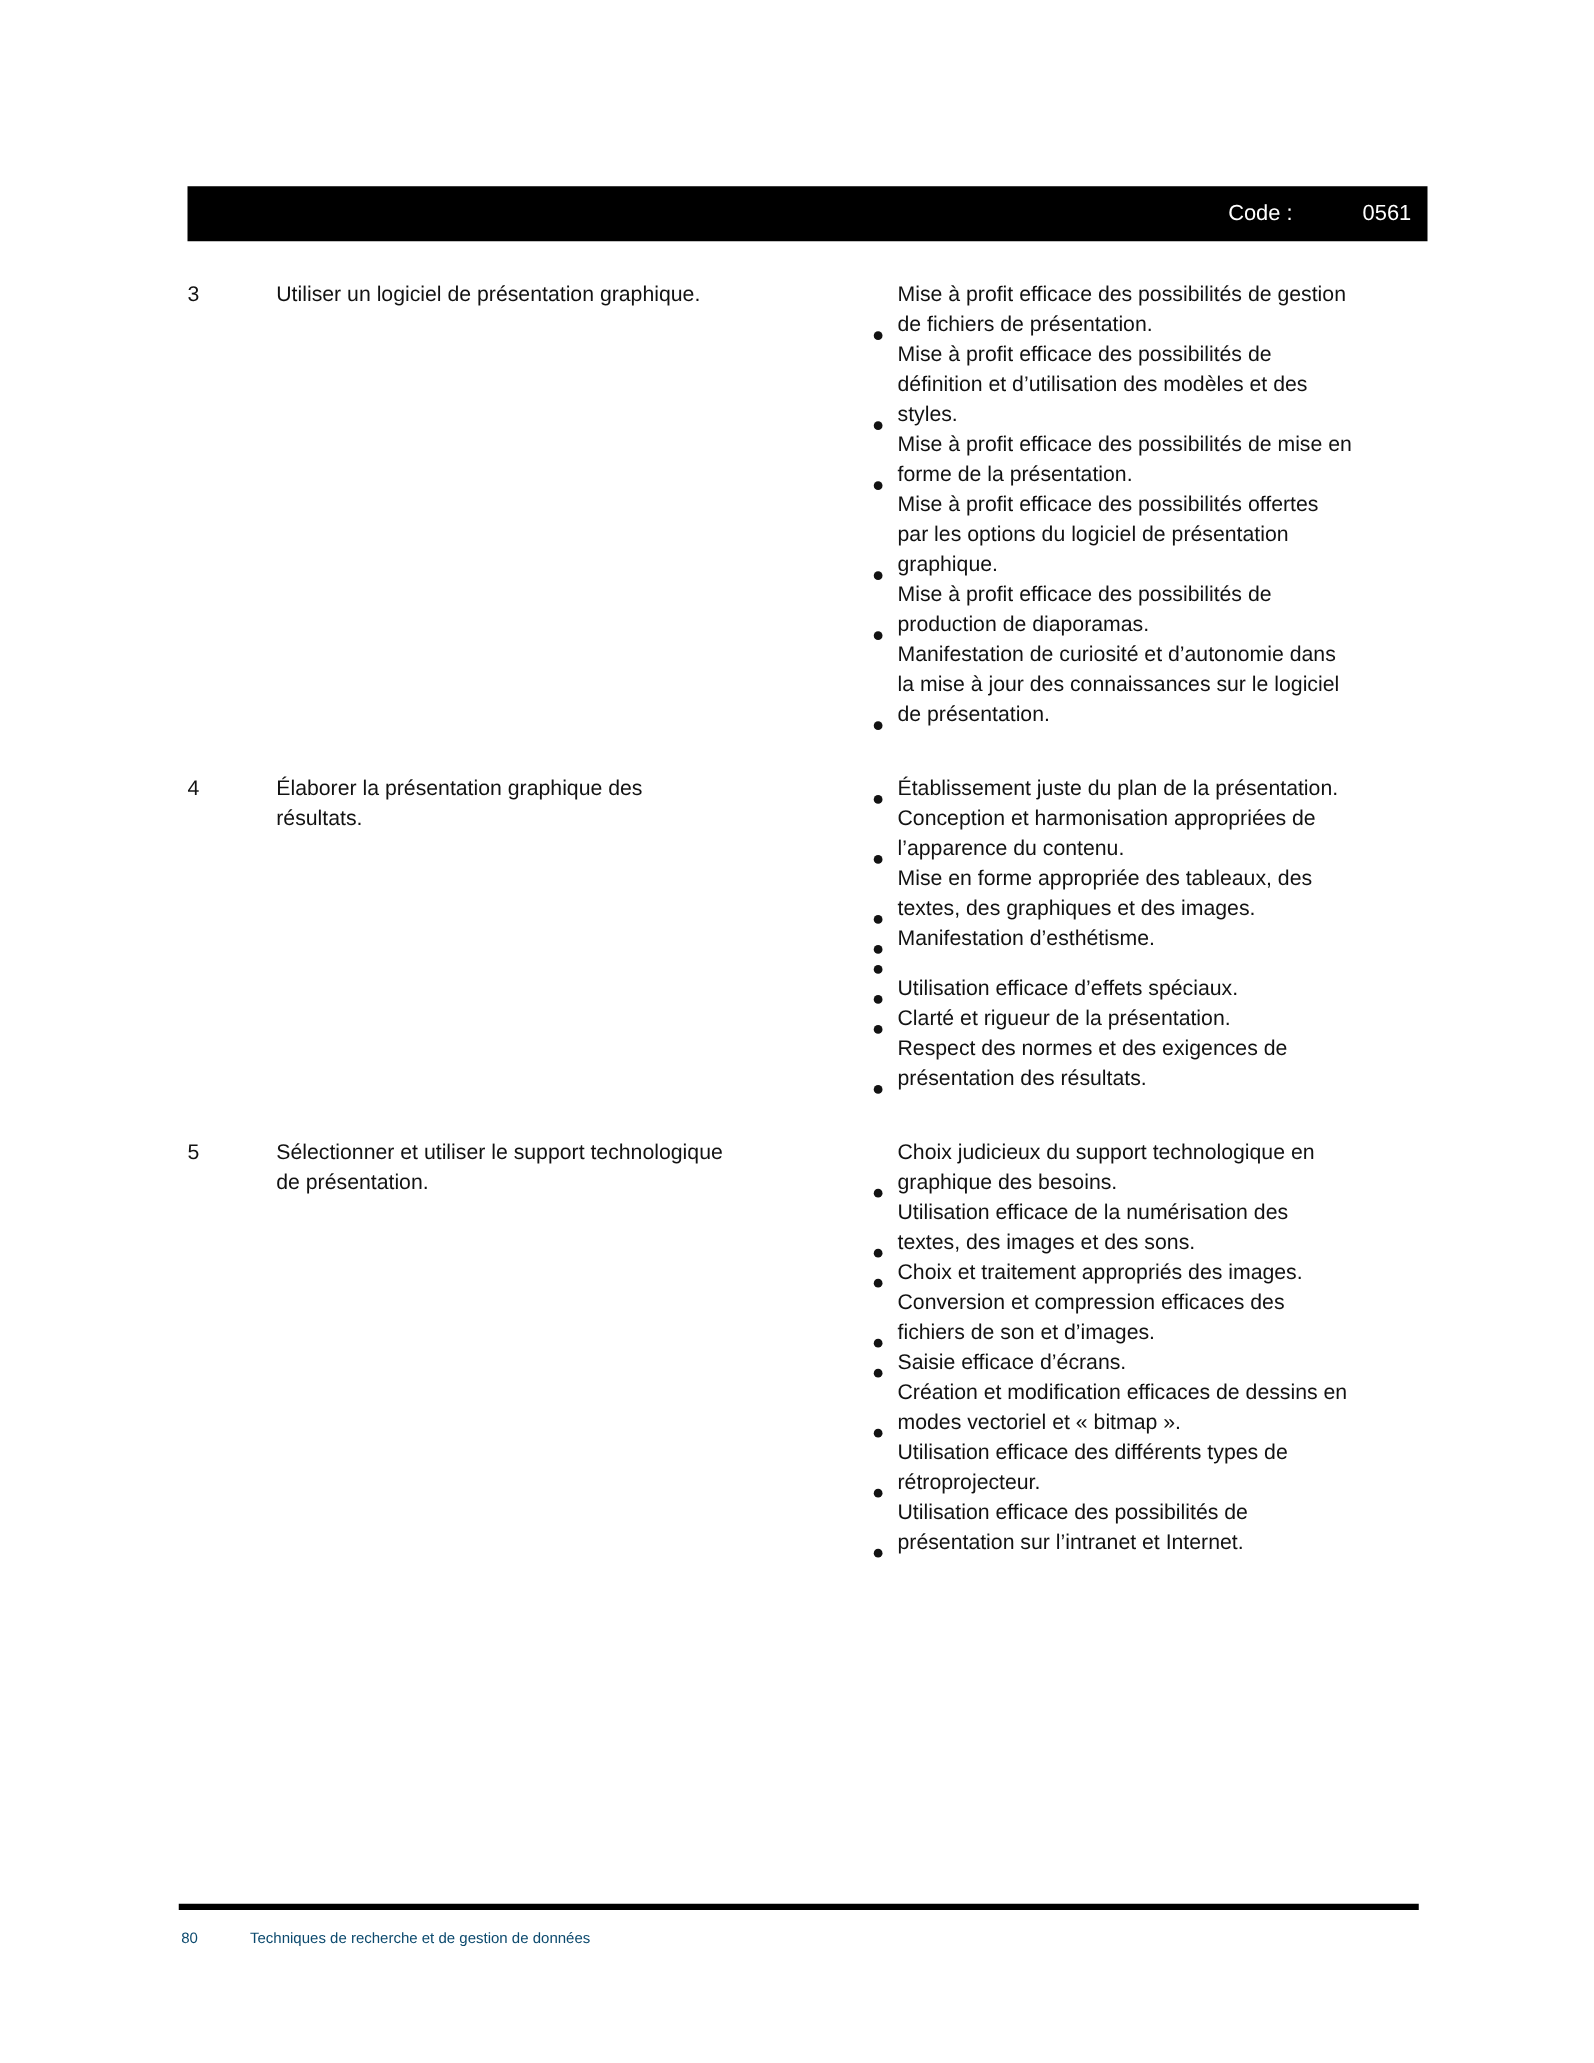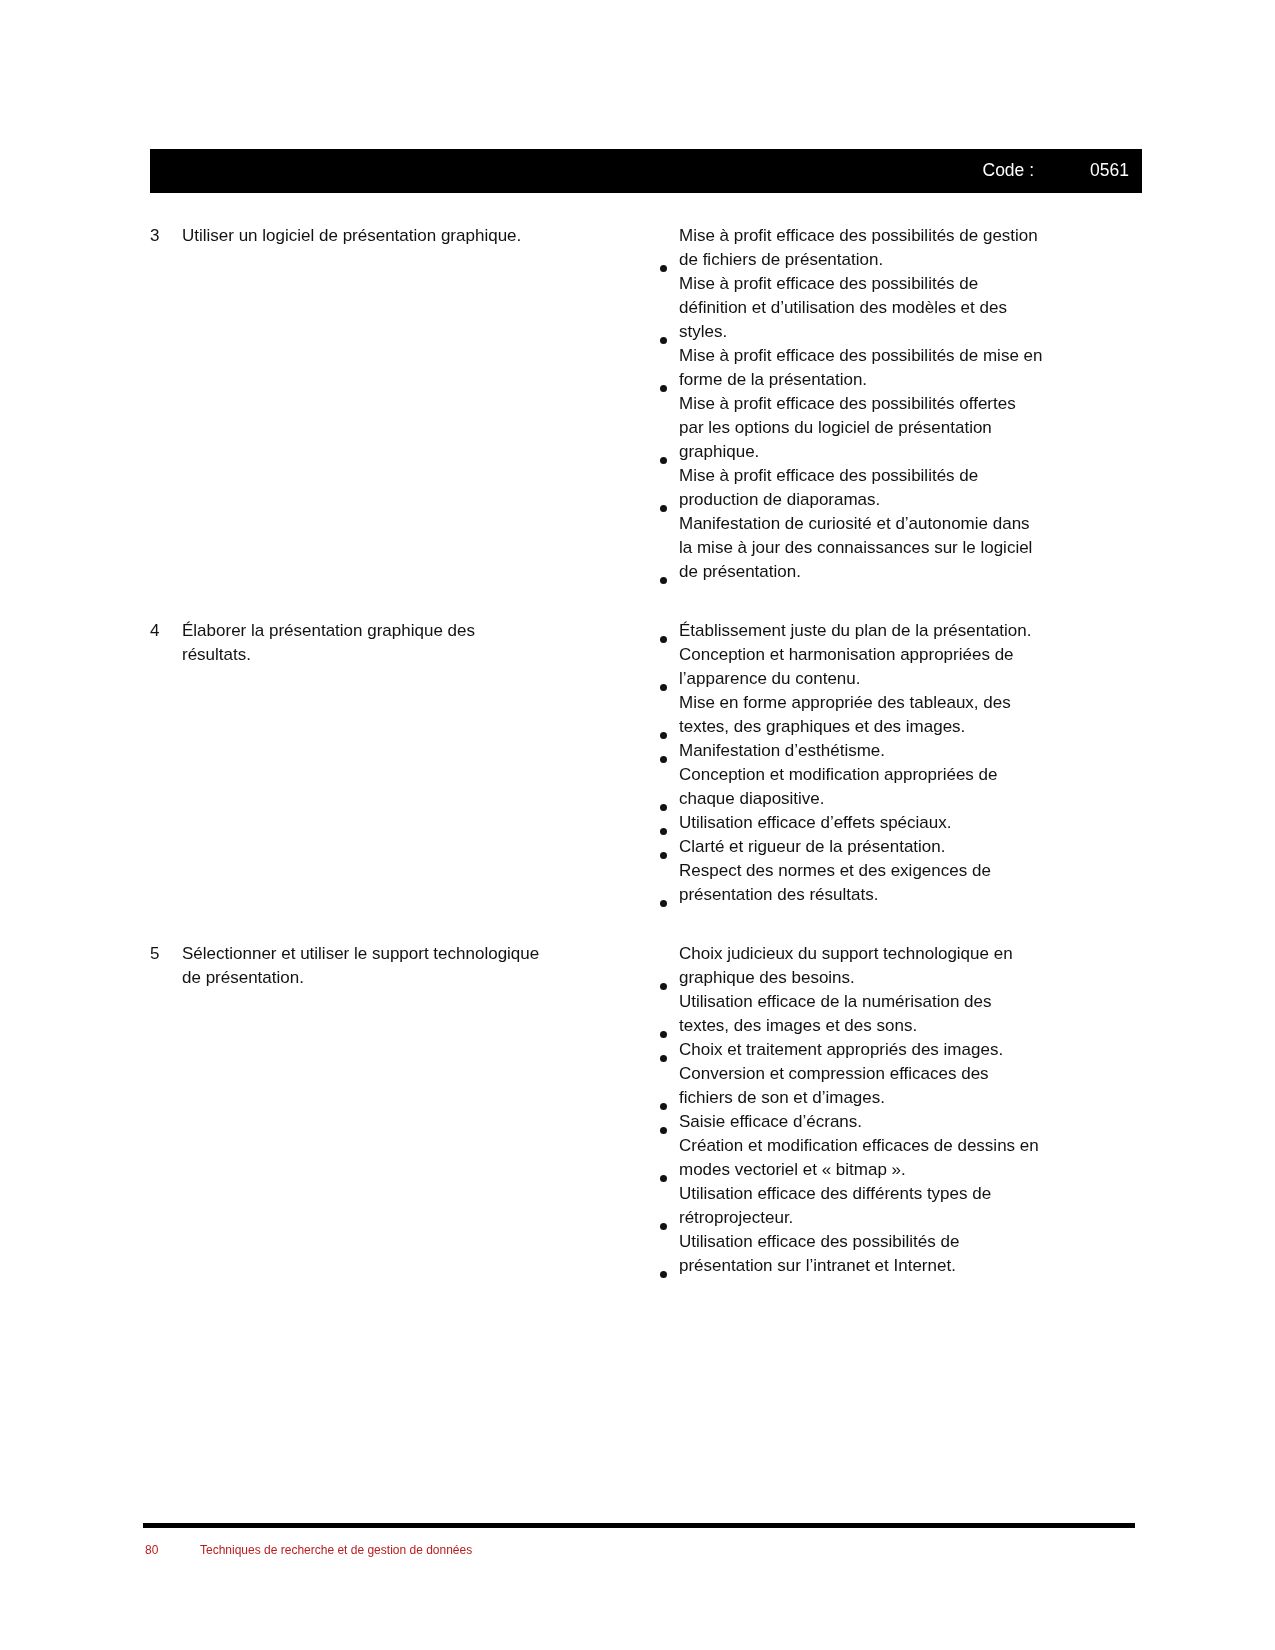--- a/index.html
+++ b/index.html
@@ -42,20 +42,21 @@
   }
   .section-row { display: flex; align-items: flex-start; }
   .section-row + .section-row { margin-top: 35px; }
   .sec-num {
     flex: 0 0 32px;
     white-space: pre-line;
   }
   .sec-statement {
     flex: 0 0 430px;
     white-space: pre-line;
+    margin-left: 39px;
   }
   .sec-bullets {
     margin-left: 48px;
     width: 482px;
   }
   .bullet-item { display: flex; align-items: flex-end; }
   .bullet-dot {
     flex: 0 0 7px;
     width: 7px; height: 7px;
     margin: 9px 12px 0 0;
@@ -69,21 +70,21 @@
     top: 1523px; left: 143px;
     width: 992px; height: 5px;
     background: #000000;
   }
   .footer-row {
     position: absolute;
     top: 1543px; left: 145px;
     display: flex;
     font-size: 12px;
     line-height: 15px;
-    color: #b91c1c;
+    color: #0c4a6e;
   }
   .footer-row .page-number { min-width: 55px; }
 </style>
 </head>
 <body>
 
 <div class="page">
 
   <div class="header-bar">
     <span class="code-label">Code :</span>
@@ -150,22 +151,20 @@
             <span class="bullet-dot"></span>
             <span class="bullet-text">Mise en forme appropriée des tableaux, des
 textes, des graphiques et des images.</span>
           </div>
           <div class="bullet-item">
             <span class="bullet-dot"></span>
             <span class="bullet-text">Manifestation d’esthétisme.</span>
           </div>
           <div class="bullet-item">
             <span class="bullet-dot"></span>
-            <span class="bullet-text">Conception et modification appropriées de
-chaque diapositive.</span>
           </div>
           <div class="bullet-item">
             <span class="bullet-dot"></span>
             <span class="bullet-text">Utilisation efficace d’effets spéciaux.</span>
           </div>
           <div class="bullet-item">
             <span class="bullet-dot"></span>
             <span class="bullet-text">Clarté et rigueur de la présentation.</span>
           </div>
           <div class="bullet-item">

